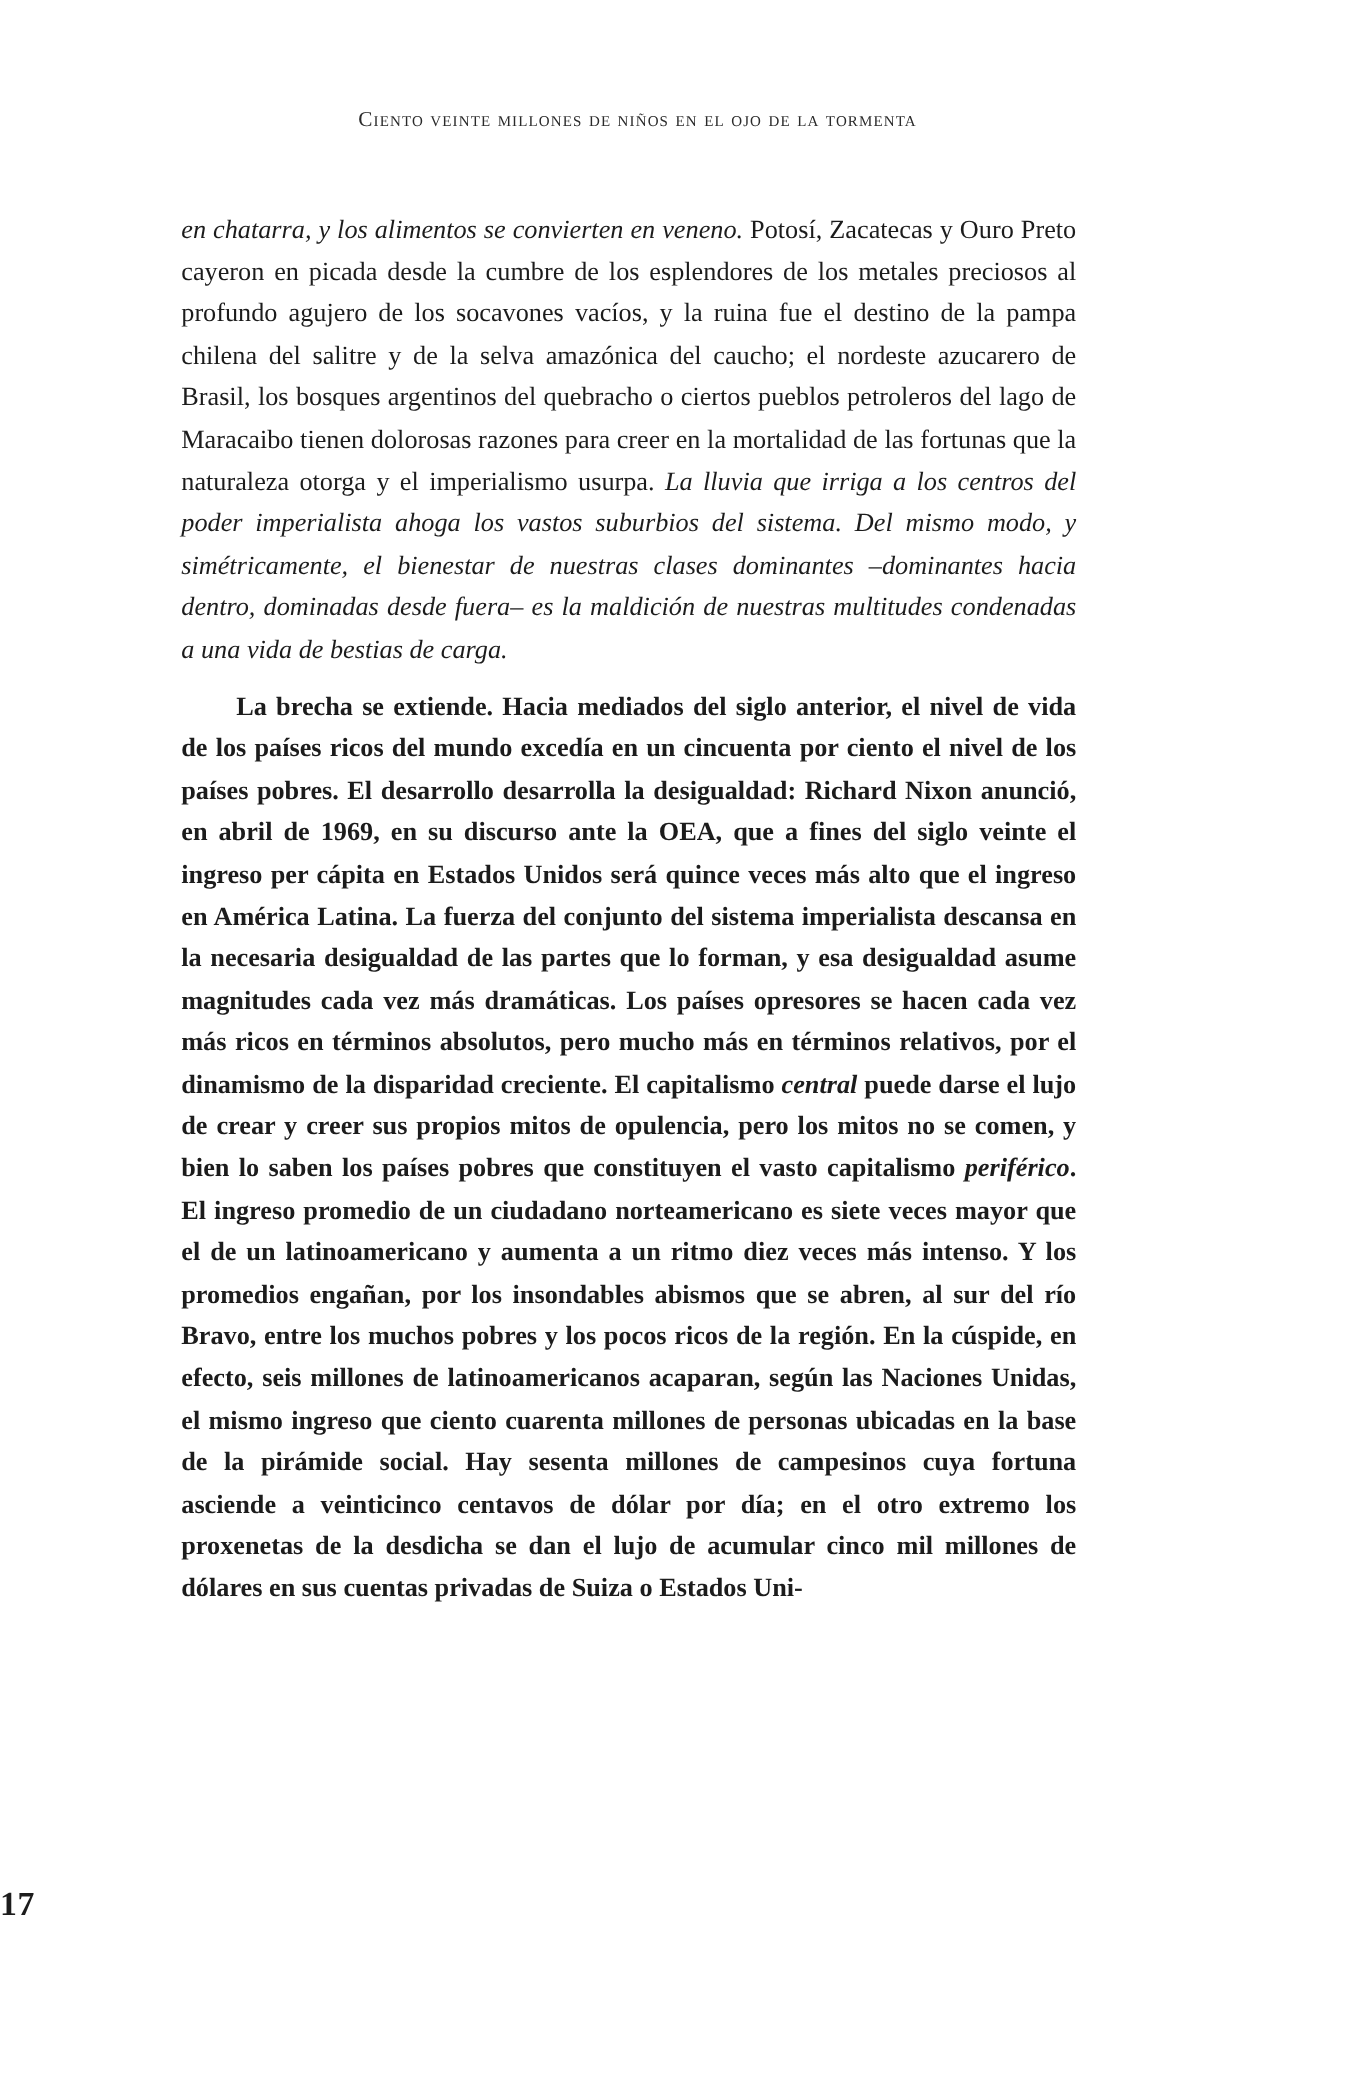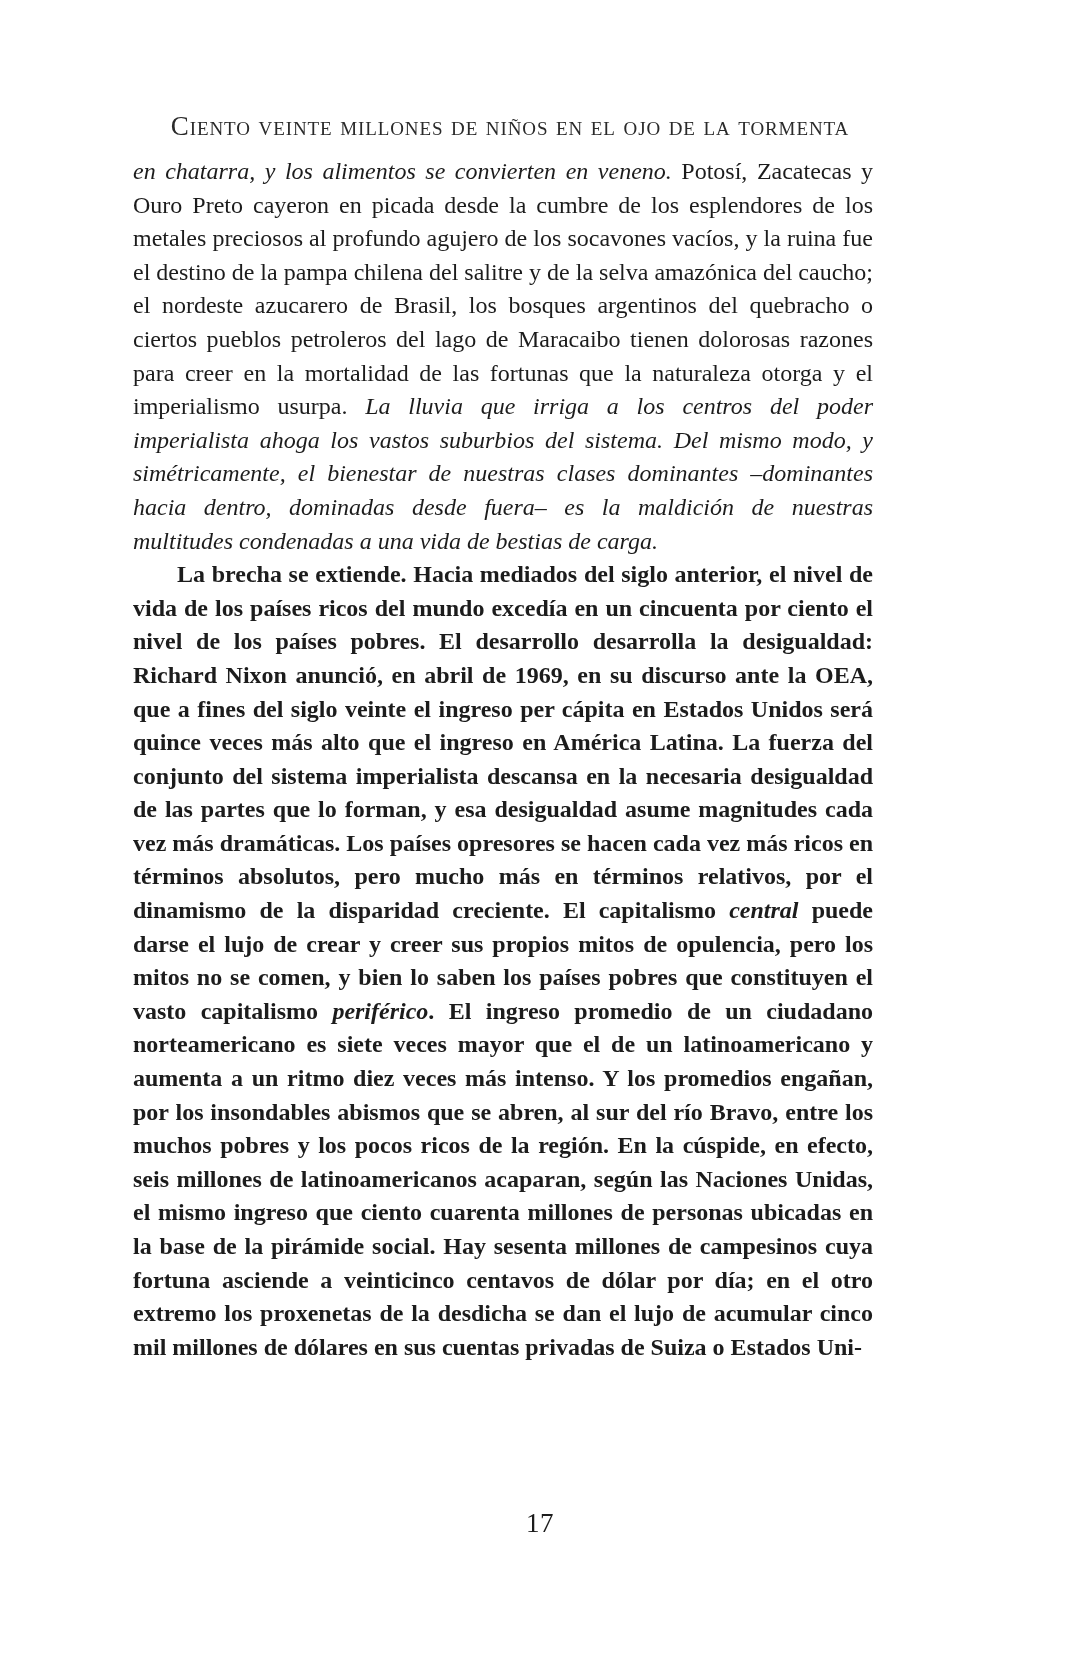--- a/index.html
+++ b/index.html
@@ -26,41 +26,40 @@
   }
 
   
   .running-head {
     position: absolute;
     left: 130px;
     top: 86px;
     width: 760px;
     text-align: center;
     font-family: "Liberation Serif", "DejaVu Serif", serif;
-    font-size: 27px;
+    font-size: 17px;
     font-variant: small-caps;
     letter-spacing: 0.9px;
     color: #2a2a2a;
     white-space: nowrap;
-    margin-top: 25px;
   }
 
   
   .textblock {
     position: absolute;
     left: 133px;
     top: 155px;
     width: 740px;
   }
 
   .para {
-    margin: 0;
+    margin: 12px;
     text-align: justify;
     text-justify: inter-word;
-    font-size: 24px;
+    font-size: 21px;
     line-height: 33.6px;
     color: #1c1c1c;
     hyphens: none;
   }
 
   .para + .para {
     text-indent: 44px;
     font-weight: bold;
   }
 
@@ -68,24 +67,25 @@
   .para em {
     font-style: italic;
   }
 
   
   .folio {
     position: absolute;
     left: 0;
     top: 1508px;
     width: 1080px;
-    text-align: center;
+    text-align: left;
     font-size: 27px;
     color: #1c1c1c;
     letter-spacing: 0.5px;
+    font-weight: bold;
   }
 </style>
 </head>
 <body>
 
 <div class="page">
 
   <div class="running-head">Ciento veinte millones de niños en el ojo de la tormenta</div>
 
   <div class="textblock">

